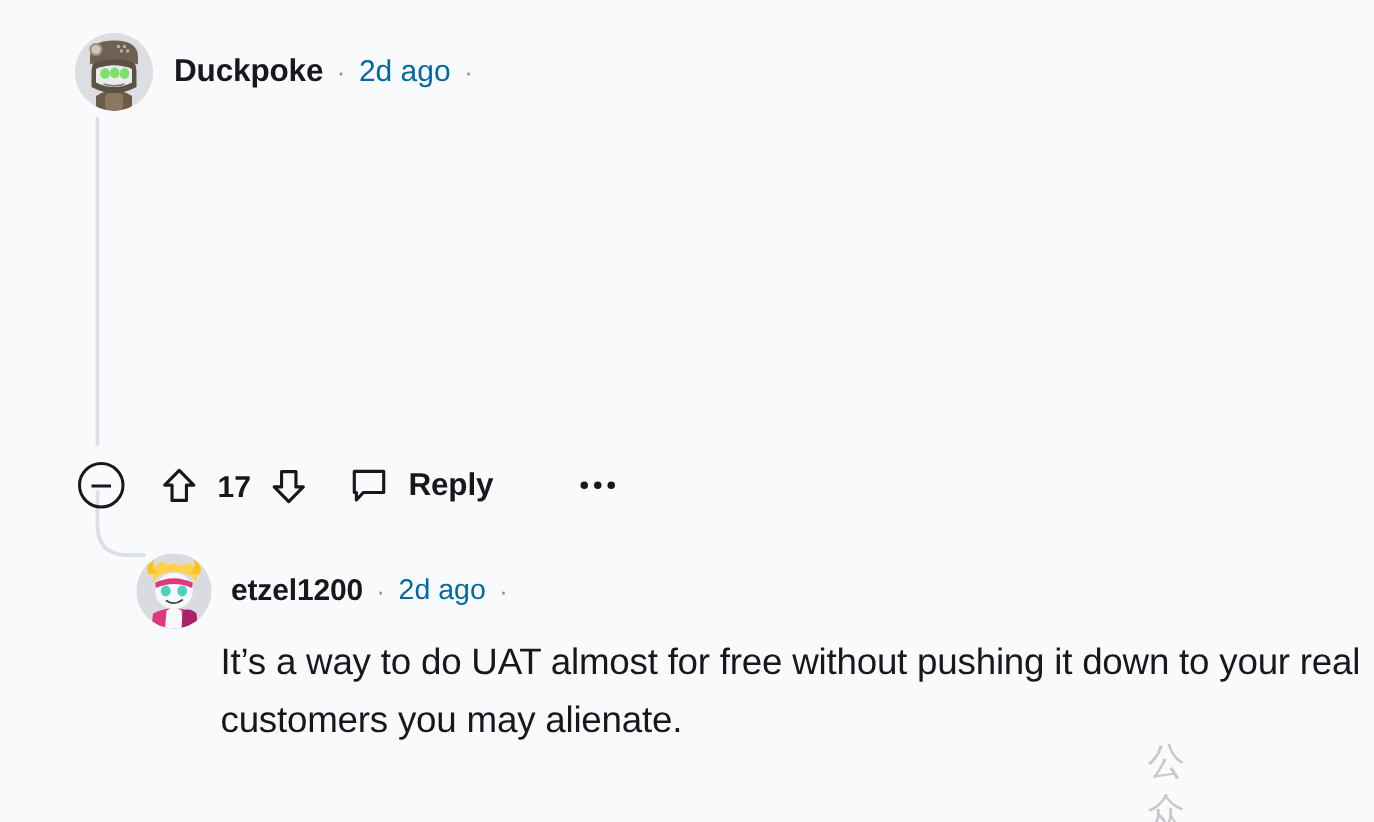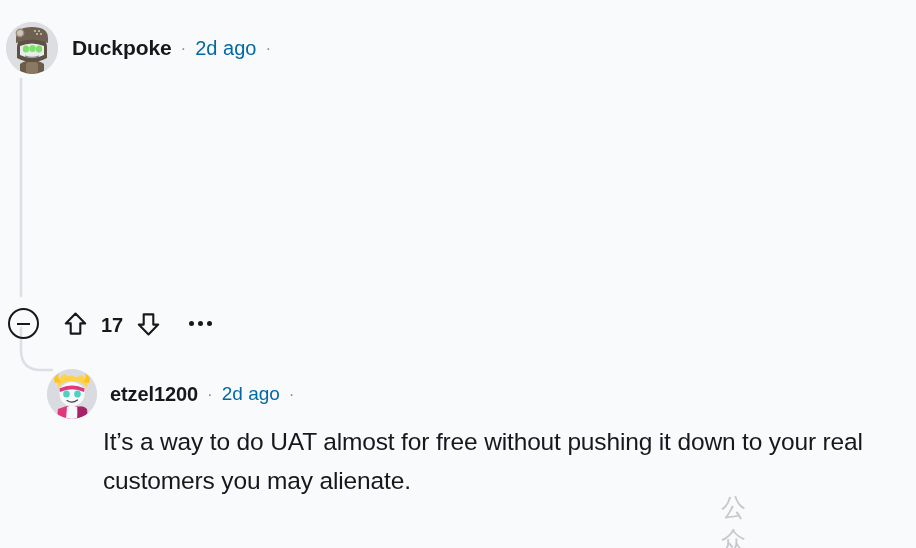--- a/index.html
+++ b/index.html
@@ -2,21 +2,21 @@
 <html><head>
 <meta charset="utf-8">
 <style>
   * { margin:0; padding:0; box-sizing:border-box; }
   html, body {
     width:916px; height:548px;
     background:#f9fafc;
     font-family:"Liberation Sans", sans-serif;
     overflow:hidden;
   }
-  .page { position:relative; width:732px; height:548px; background:#f9fafc; }
+  .page { position:relative; width:732px; height:548px; background:#f9fafc;margin-left:44px; }
 
   
   .thread-line {
     position:absolute;
     left:14px; top:78px;
     width:40px; height:300px;
     pointer-events:none;
   }
   .thread-line svg { display:block; }
 
@@ -170,20 +170,28 @@
         </svg>
       </span>
       <span class="score">17</span>
       <span>
         <svg class="ic" width="25" height="26" viewBox="0 0 25 26" fill="none">
           <path d="M12.5 23.4 L22.2 13.6 H17.3 V3.4 H7.7 V13.6 H2.8 Z" stroke="#16181c" stroke-width="2.1" stroke-linejoin="round" fill="none"></path>
         </svg>
       </span>
     </div>
 
+    <div class="reply-btn">
+      <span>
+        <svg class="ic" width="26" height="26" viewBox="0 0 26 26" fill="none">
+          <path d="M3.2 3.2 H22.8 V17.3 H9.2 L4.6 22.3 V17.3 H3.2 Z" stroke="#16181c" stroke-width="2.1" stroke-linejoin="round" fill="none"></path>
+        </svg>
+      </span>
+      <span class="reply-label">Reply</span>
+    </div>
 
     <div class="more-btn">
       <i></i>
       <i></i>
       <i></i>
     </div>
   </div>
 
   <div class="c2-header">
     <div class="avatar a2">

